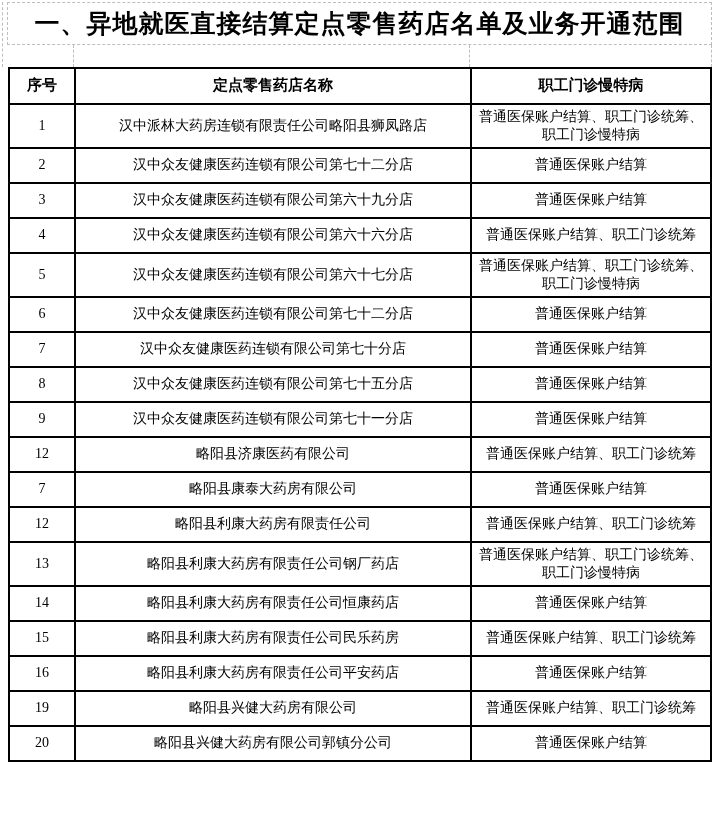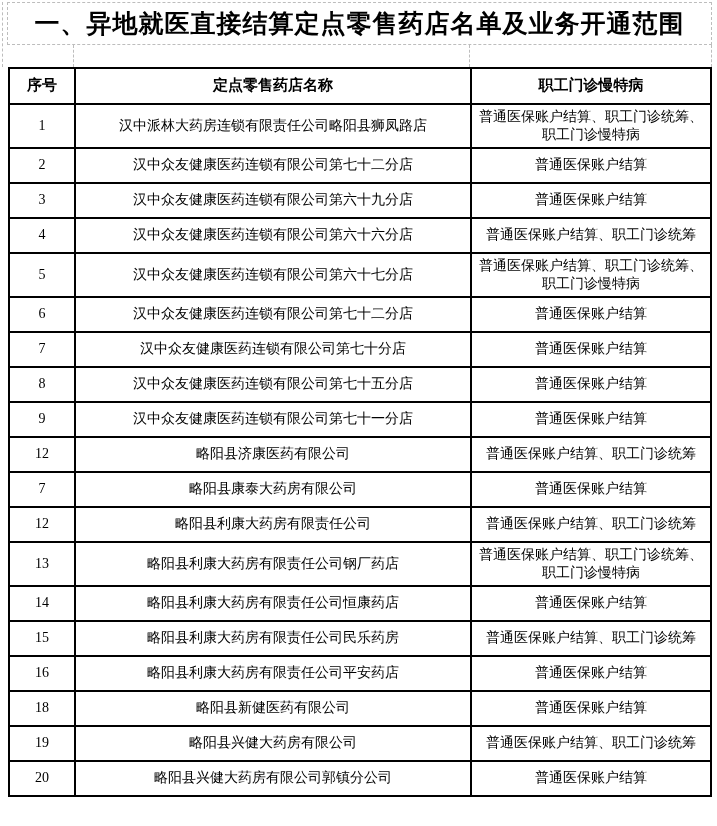--- a/index.html
+++ b/index.html
@@ -159,25 +159,20 @@
       <td>15</td>
       <td>略阳县利康大药房有限责任公司民乐药房</td>
       <td>普通医保账户结算、职工门诊统筹</td>
     </tr>
         <tr>
       <td>16</td>
       <td>略阳县利康大药房有限责任公司平安药店</td>
       <td>普通医保账户结算</td>
     </tr>
         <tr>
-      <td>18</td>
-      <td>略阳县新健医药有限公司</td>
-      <td>普通医保账户结算</td>
-    </tr>
-        <tr>
       <td>19</td>
       <td>略阳县兴健大药房有限公司</td>
       <td>普通医保账户结算、职工门诊统筹</td>
     </tr>
         <tr>
       <td>20</td>
       <td>略阳县兴健大药房有限公司郭镇分公司</td>
       <td>普通医保账户结算</td>
     </tr>
       </tbody>

